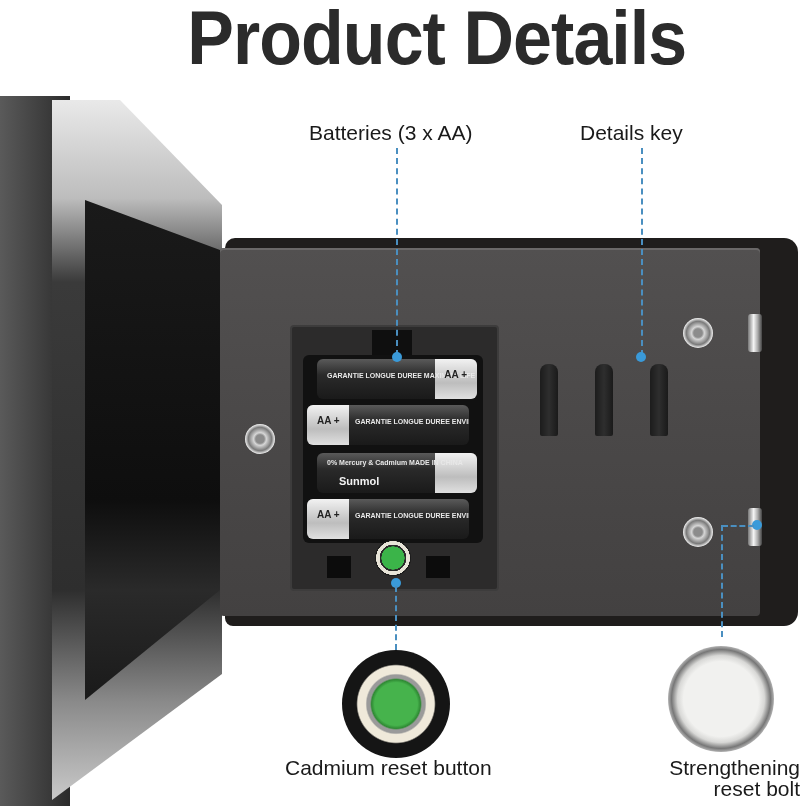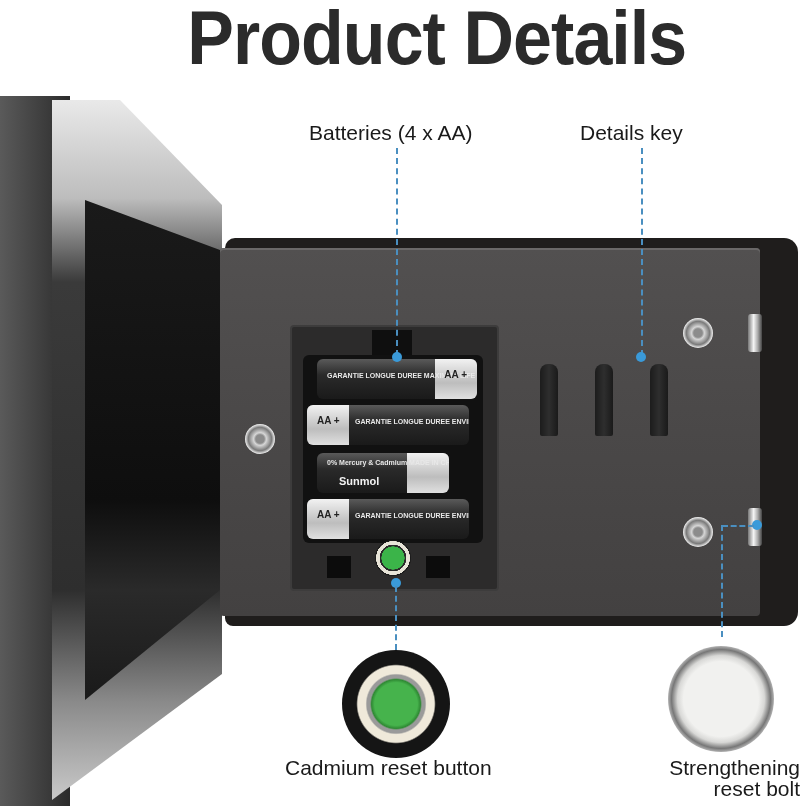--- a/index.html
+++ b/index.html
@@ -57,21 +57,21 @@
   <div class="battery" style="left:14px;top:4px;width:160px;">
     <div class="cap" style="right:0;"></div>
     <span class="txt" style="left:10px;">GARANTIE LONGUE DUREE  MAXIMUM LIFE BATTERIES</span>
     <span class="aa" style="right:10px;">AA +</span>
   </div>
   <div class="battery" style="left:4px;top:50px;width:162px;">
     <div class="cap" style="left:0;"></div>
     <span class="aa" style="left:10px;">AA +</span>
     <span class="txt" style="left:48px;">GARANTIE LONGUE DUREE  ENVIRONMENTALLY FRIENDLY</span>
   </div>
-  <div class="battery" style="left:14px;top:98px;width:132px;">
+  <div class="battery" style="left:14px;top:98px;width:160px;">
     <div class="cap" style="right:0;"></div>
     <span class="txt" style="left:10px;top:6px;">0% Mercury &amp; Cadmium  MADE IN CHINA</span>
     <span class="brand" style="left:22px;">Sunmol</span>
   </div>
   <div class="battery" style="left:4px;top:144px;width:162px;">
     <div class="cap" style="left:0;"></div>
     <span class="aa" style="left:10px;">AA +</span>
     <span class="txt" style="left:48px;">GARANTIE LONGUE DUREE  ENVIRONMENTALLY FRIENDLY</span>
   </div>
 </div>
@@ -89,21 +89,21 @@
 <div class="dash-v" style="left:641px;top:148px;height:208px;"></div>
 <div class="dot" style="left:636px;top:352px;"></div>
 
 <div class="dot" style="left:391px;top:578px;"></div>
 <div class="dash-v" style="left:395px;top:586px;height:64px;"></div>
 
 <div class="dot" style="left:752px;top:520px;"></div>
 <div class="dash-h" style="left:722px;top:525px;width:32px;"></div>
 <div class="dash-v" style="left:721px;top:525px;height:112px;"></div>
 
-<div class="abs label" style="left:309px;top:121px;">Batteries (4 x AA)</div>
+<div class="abs label" style="left:309px;top:121px;">Batteries (3 x AA)</div>
 <div class="abs label" style="left:580px;top:121px;">Details key</div>
 
 <div class="abs reset-big"></div>
 <div class="abs bolt-big"></div>
 
 <div class="abs label" style="left:285px;top:756px;">Cadmium reset button</div>
 <div class="abs label label-center" style="left:648px;top:757px;width:152px;text-align:right;">
   <div>Strengthening</div>
   <div>reset bolt</div>
 </div>

